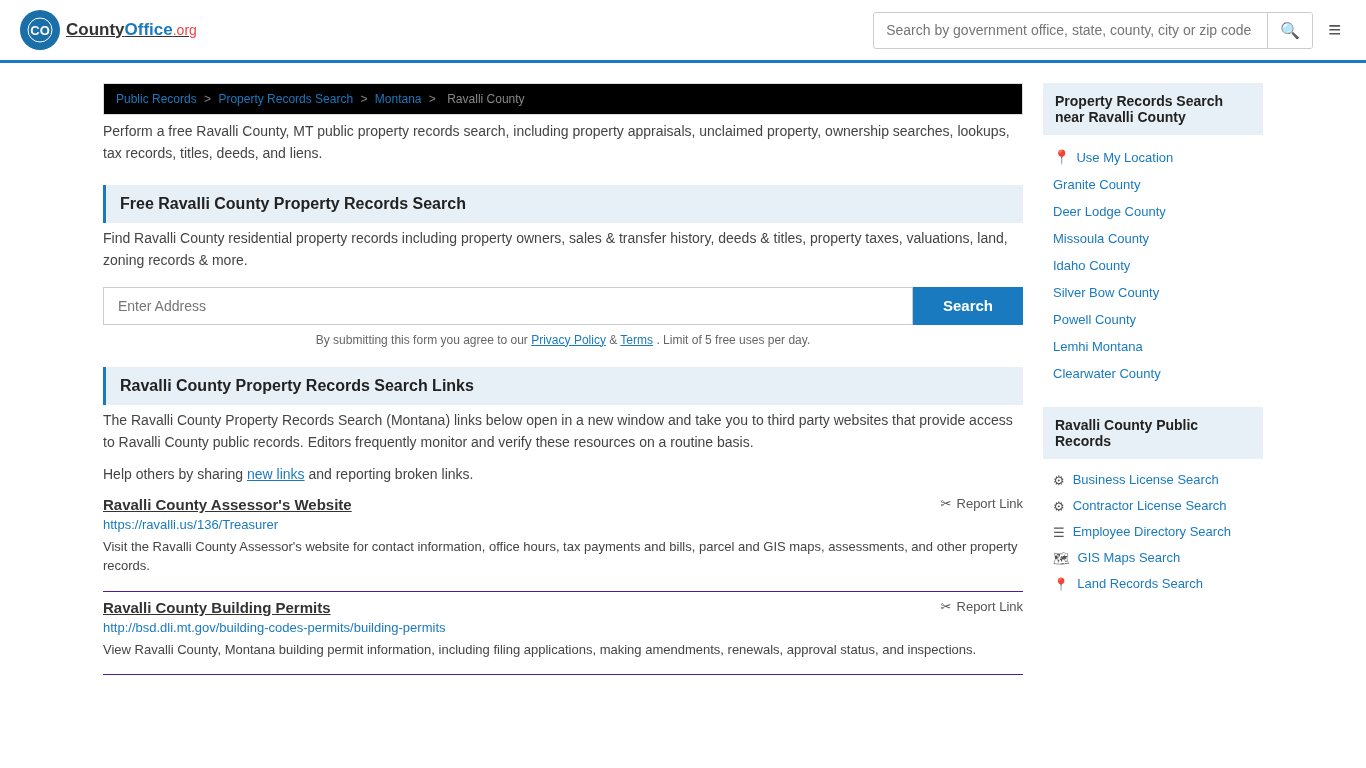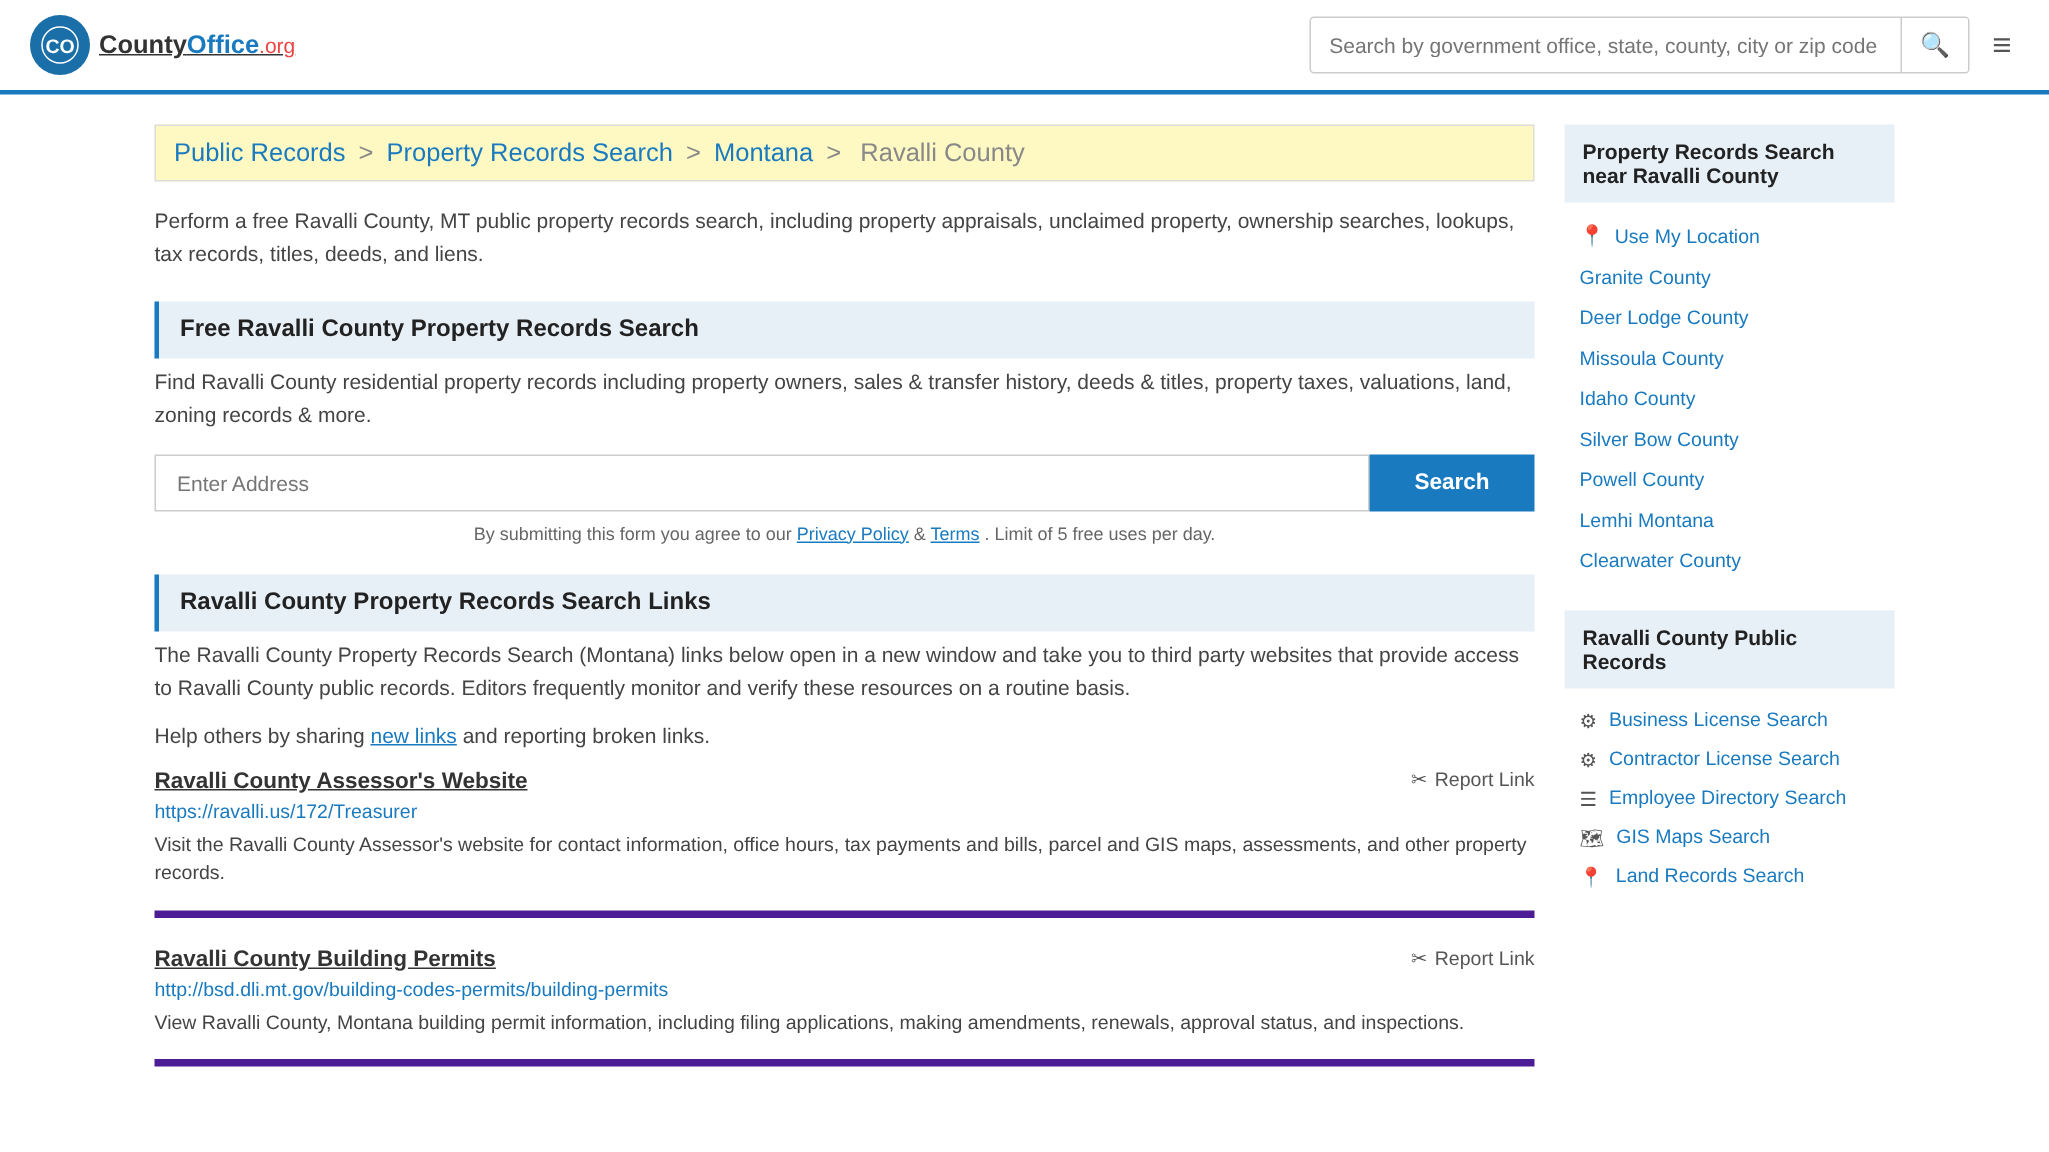--- a/index.html
+++ b/index.html
@@ -85,26 +85,26 @@
     }
 
     .page-title {
       font-size: 26px;
       font-weight: bold;
       color: #222;
       margin-bottom: 15px;
     }
 
     .breadcrumb {
-      background: #fef9c3;
+      background: #000000;
       padding: 8px 12px;
       border: 1px solid #ddd;
-      font-size: 17px;
+      font-size: 12px;
       color: #555;
-      margin-bottom: 15px;
+      margin-bottom: 5px;
     }
     .breadcrumb a { color: #1a7abf; text-decoration: none; }
     .breadcrumb span { color: #888; margin: 0 4px; }
 
     .description {
       font-size: 14px;
       color: #444;
       line-height: 1.6;
       margin-bottom: 20px;
     }
@@ -155,23 +155,23 @@
       text-align: center;
       margin-bottom: 20px;
     }
     .form-disclaimer a { color: #1a7abf; text-decoration: underline; }
 
     .links-section {
       margin-bottom: 20px;
     }
 
     .link-item {
-      margin-bottom: 19px;
+      margin-bottom: 7px;
       padding-bottom: 15px;
-      border-bottom: 5px solid #4c1d95;
+      border-bottom: 1px solid #4c1d95;
     }
     .link-item-header {
       display: flex;
       justify-content: space-between;
       align-items: flex-start;
       margin-bottom: 4px;
     }
     .link-item-title {
       font-size: 15px;
       font-weight: bold;
@@ -343,21 +343,21 @@
     <div class="links-section">
 
       <div class="link-item">
         <div class="link-item-header">
           <span class="link-item-title">Ravalli County Assessor's Website</span>
           <div class="report-link-btn">
             <span>✂</span>
             <span>Report Link</span>
           </div>
         </div>
-        <div class="link-url">https://ravalli.us/172/Treasurer</div>
+        <div class="link-url">https://ravalli.us/136/Treasurer</div>
         <div class="link-desc">Visit the Ravalli County Assessor's website for contact information, office hours, tax payments and bills, parcel and GIS maps, assessments, and other property records.</div>
       </div>
 
       <div class="link-item">
         <div class="link-item-header">
           <span class="link-item-title">Ravalli County Building Permits</span>
           <div class="report-link-btn">
             <span>✂</span>
             <span>Report Link</span>
           </div>

